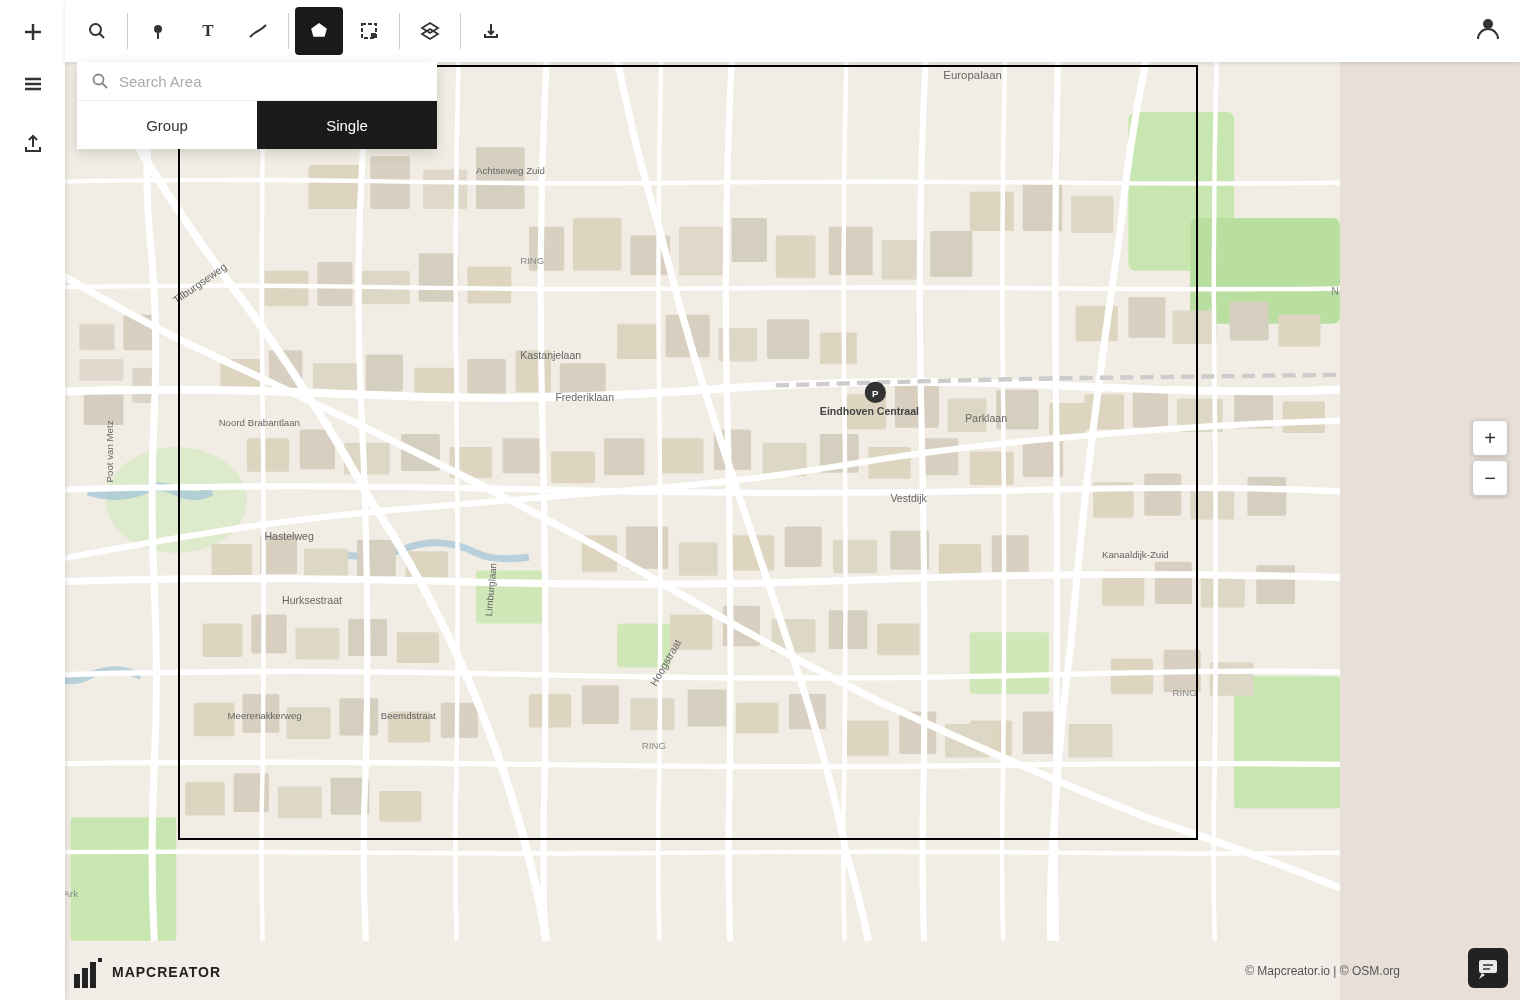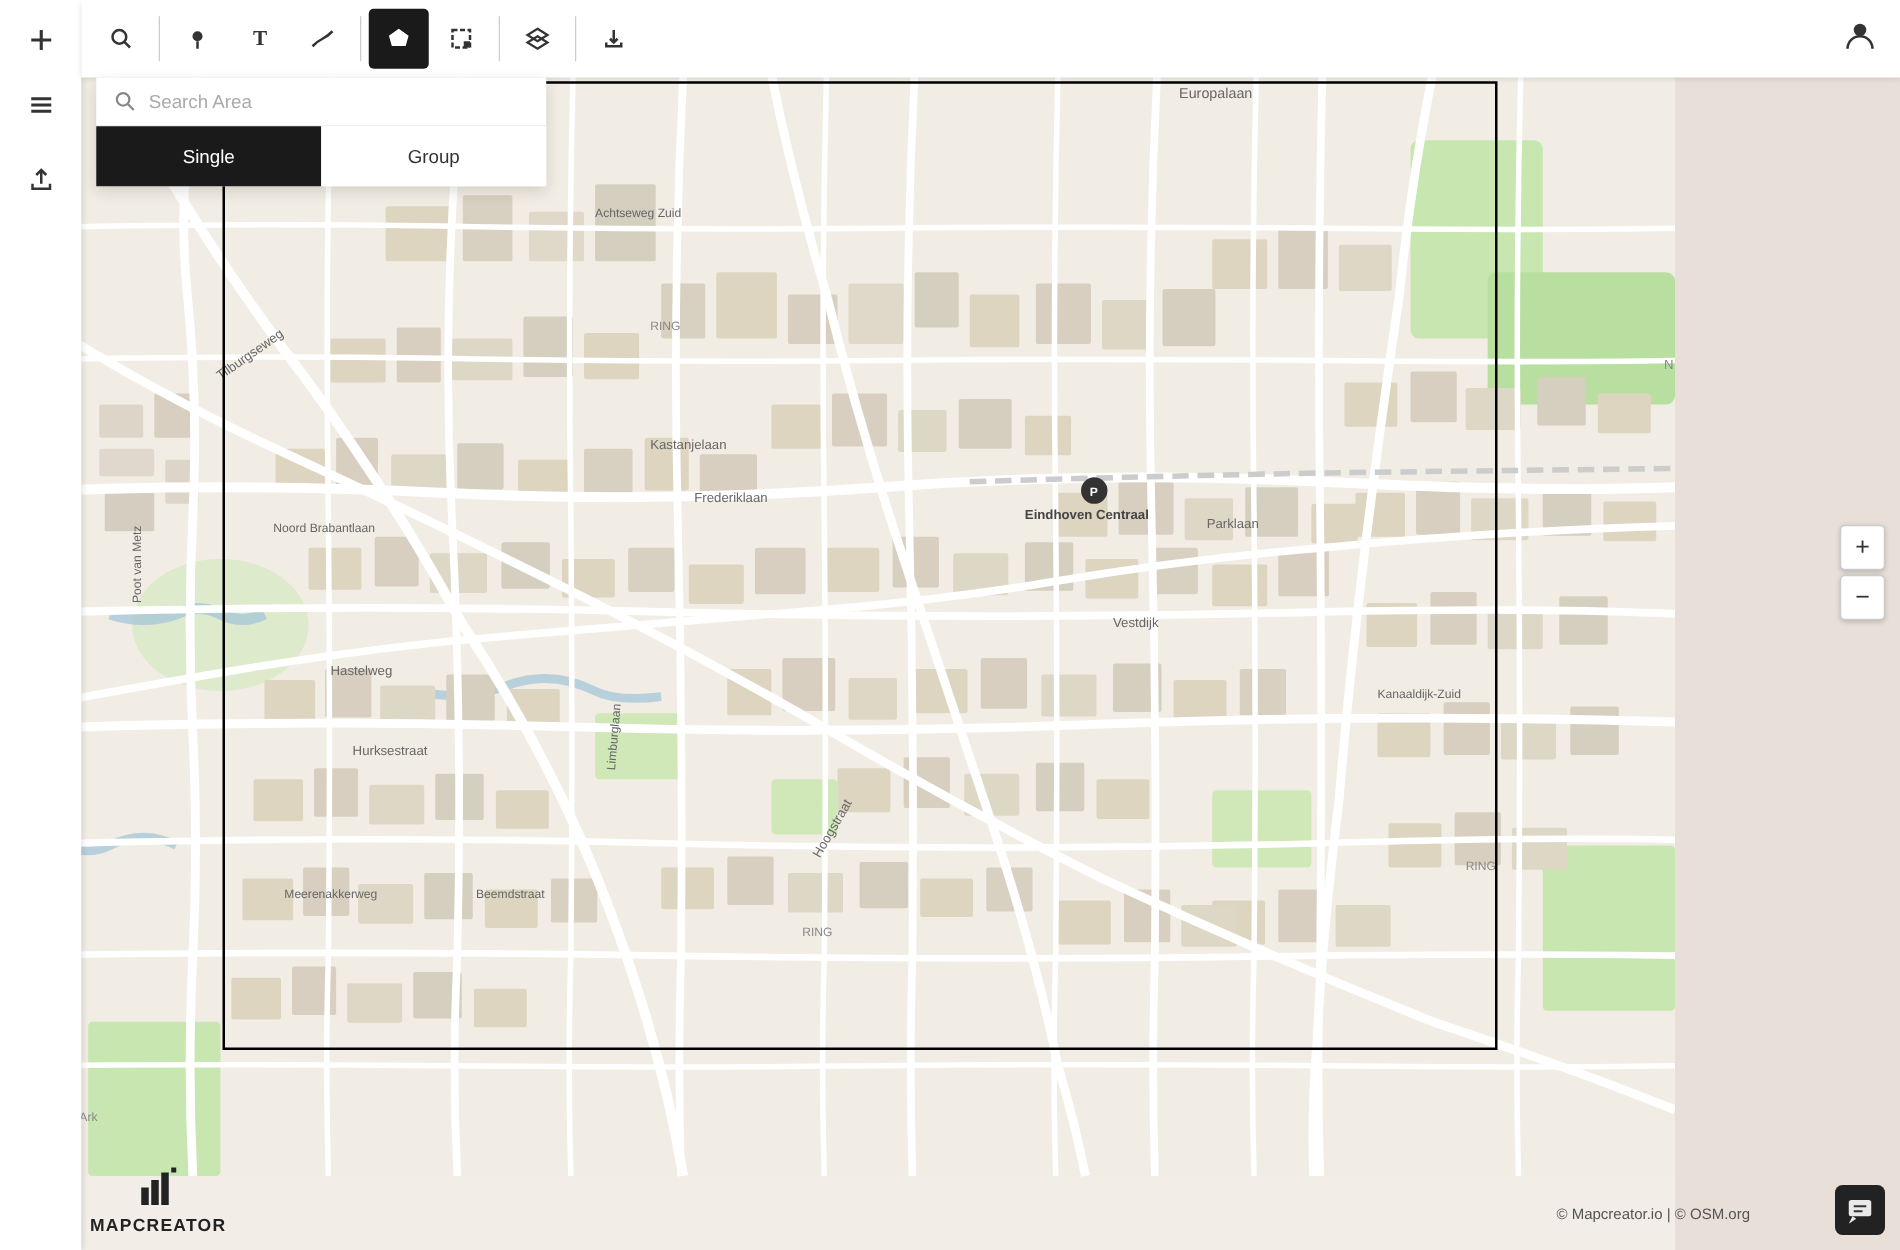--- a/index.html
+++ b/index.html
@@ -173,21 +173,20 @@
       color: #333;
       box-shadow: 0 1px 4px rgba(0,0,0,0.2);
     }
 
     
     #logo {
       position: absolute;
       bottom: 12px; left: 72px;
       display: flex; align-items: center; gap: 8px;
       z-index: 20;
-      flex-direction: column;
     }
 
     #logo-icon {
       display: flex; align-items: center;
     }
 
     #logo-text {
       font-size: 14px;
       font-weight: 700;
       letter-spacing: 1px;
@@ -556,22 +555,22 @@
 
 <div id="search-panel">
   <div id="search-input-wrapper">
     <svg class="search-icon-svg" viewBox="0 0 18 18" fill="none">
       <circle cx="7.5" cy="7.5" r="5" stroke="#888" stroke-width="1.8"></circle>
       <line x1="11" y1="11" x2="16" y2="16" stroke="#888" stroke-width="1.8"></line>
     </svg>
     <input type="text" value="" placeholder="Search Area" style="">
   </div>
   <div id="toggle-row">
+    <button class="toggle-btn unselected">Group</button>
     <button class="toggle-btn selected">Single</button>
-    <button class="toggle-btn unselected">Group</button>
   </div>
 </div>
 
 <div id="zoom-controls">
   <button class="zoom-btn">+</button>
   <button class="zoom-btn">−</button>
 </div>
 
 <div id="attribution">© Mapcreator.io | © OSM.org</div>
 

